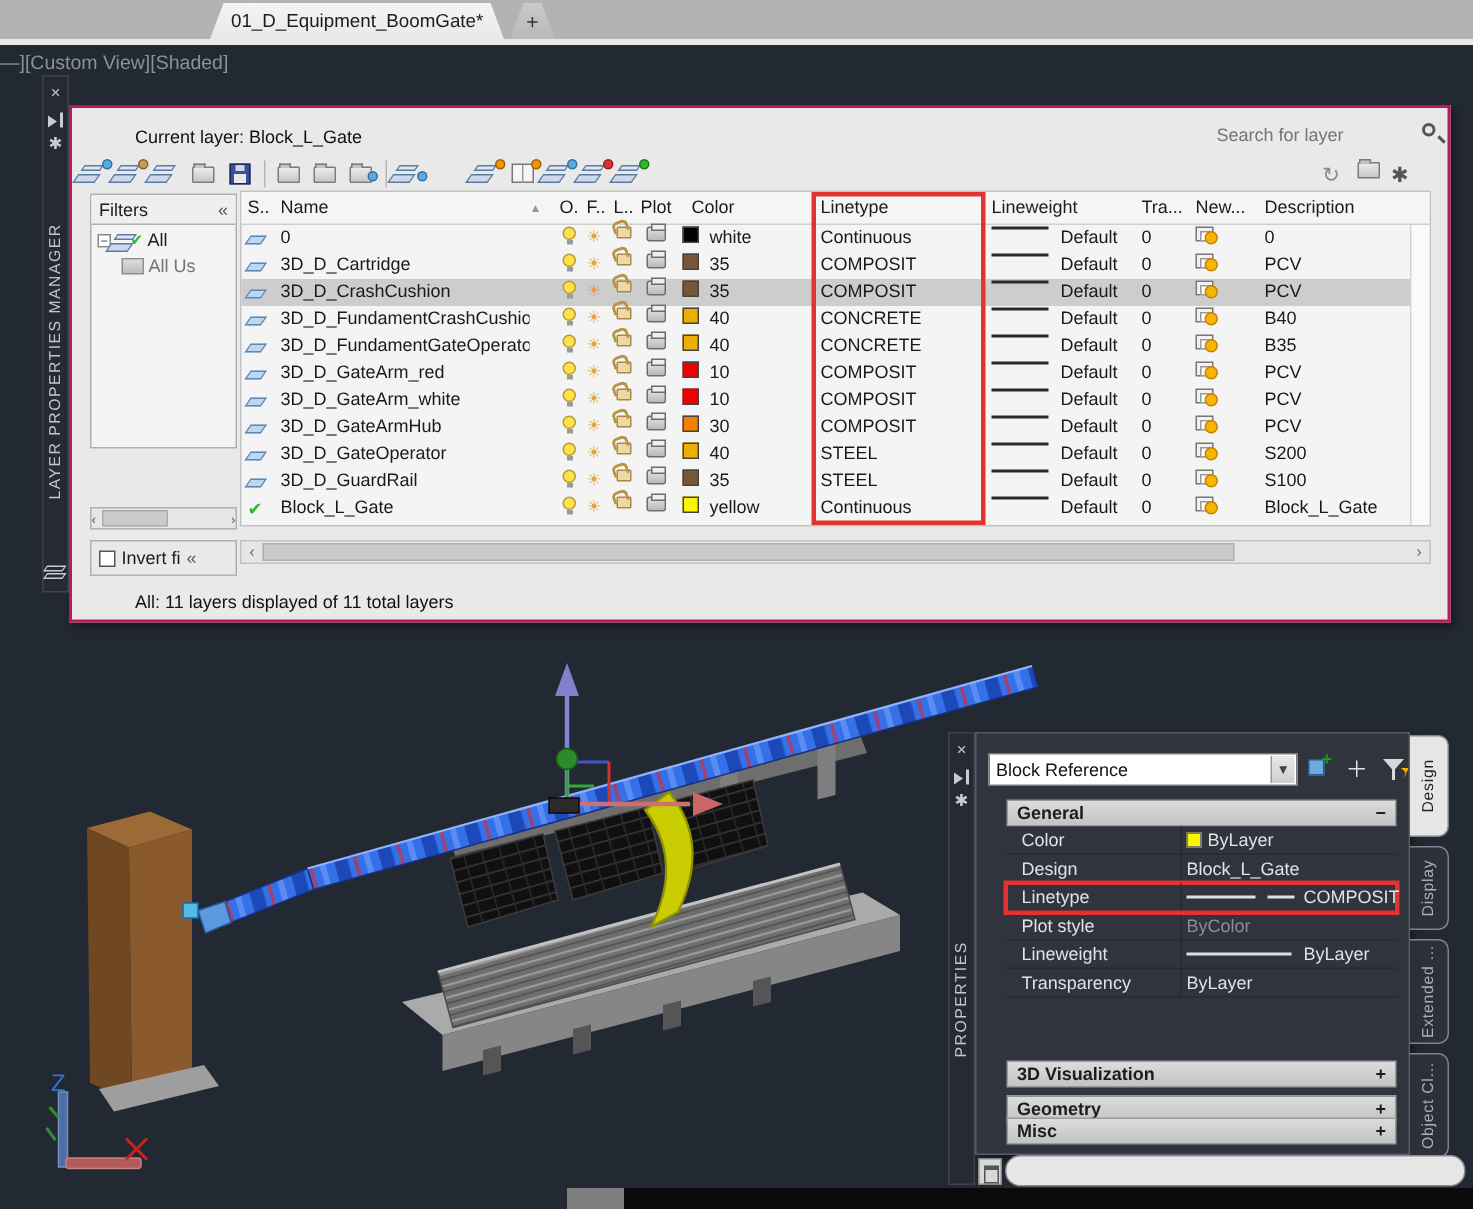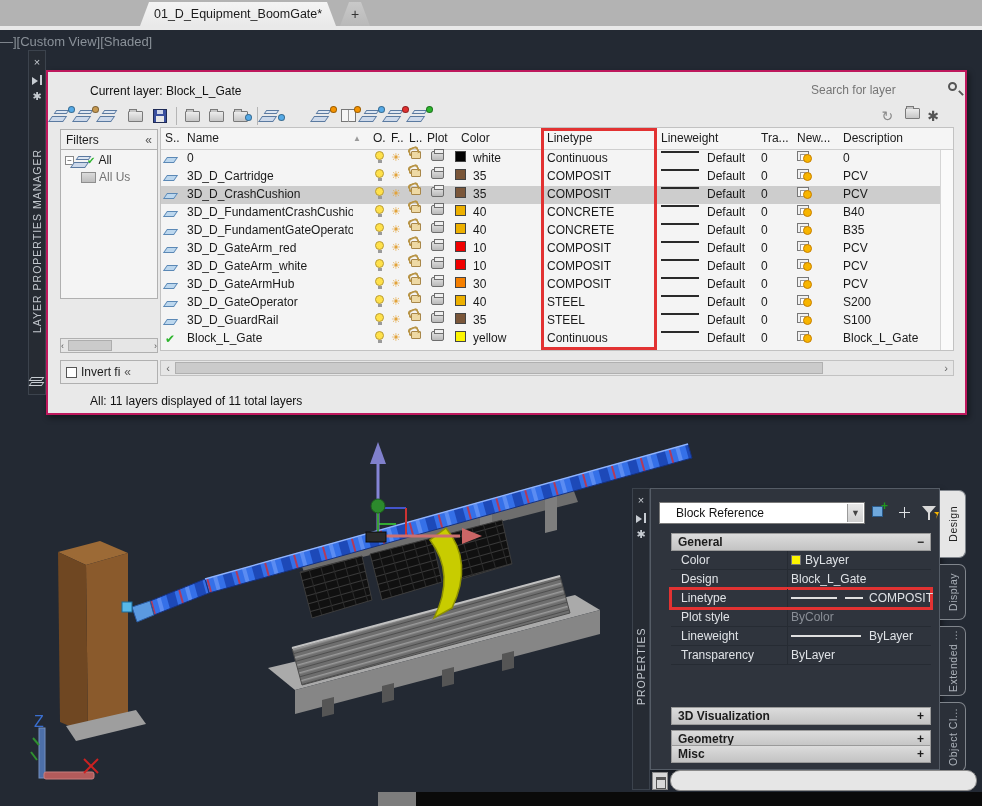--- a/index.html
+++ b/index.html
@@ -117,21 +117,21 @@
 
   .ily-big{position:relative;width:16px;height:14px;}
   .ily-big i{position:absolute;left:1px;top:1px;width:13px;height:4px;border:1px solid #c7ccd2;transform:skewX(-35deg);}
   .ily-big i:nth-child(2){top:6px;}
 
   
   .pr-side{left:632px;top:488px;height:302px;}
   .pr-main{position:absolute;left:650px;top:488px;width:290px;height:282px;background:#2f343d;border:1px solid #555c66;
            z-index:5;font-size:12px;color:#dfe2e6;box-shadow:2px 3px 6px rgba(0,0,0,.45);}
   .combo{position:absolute;left:8px;top:13px;width:206px;height:22px;background:#fff;border:1px solid #7a7a7a;color:#111;
-         display:flex;align-items:center;padding:0 16px;cursor:pointer;}
+         display:flex;align-items:center;padding:0 4px;cursor:pointer;}
   .combo .arr{position:absolute;right:1px;top:1px;width:16px;height:18px;background:linear-gradient(#e8e8e8,#cfcfcf);
               border-left:1px solid #9a9a9a;color:#444;font-size:9px;text-align:center;line-height:18px;}
   .pbtn{position:absolute;top:13px;width:20px;height:22px;cursor:pointer;}
   .ic-cube{position:absolute;left:3px;top:4px;width:11px;height:11px;background:#6fa8dc;border:1px solid #2a5a8a;}
   .ic-cube::after{content:'+';position:absolute;right:-6px;top:-8px;color:#1f9a1f;font-weight:bold;font-size:12px;}
   .ic-pick{position:absolute;left:4px;top:5px;width:11px;height:11px;}
   .ic-pick::before{content:'';position:absolute;left:5px;top:0;width:1px;height:11px;background:#dfe2e6;}
   .ic-pick::after{content:'';position:absolute;left:0;top:5px;width:11px;height:1px;background:#dfe2e6;}
   .ic-funnel{position:absolute;left:3px;top:4px;width:0;height:0;border-left:7px solid transparent;border-right:7px solid transparent;border-top:8px solid #d8d8d8;}
   .ic-funnel::after{content:'';position:absolute;left:-1px;top:-2px;width:2px;height:8px;background:#d8d8d8;}

